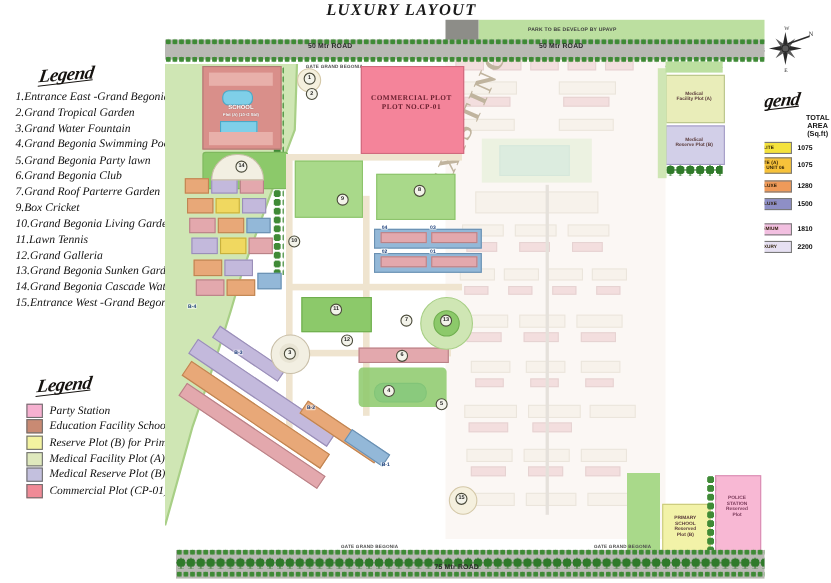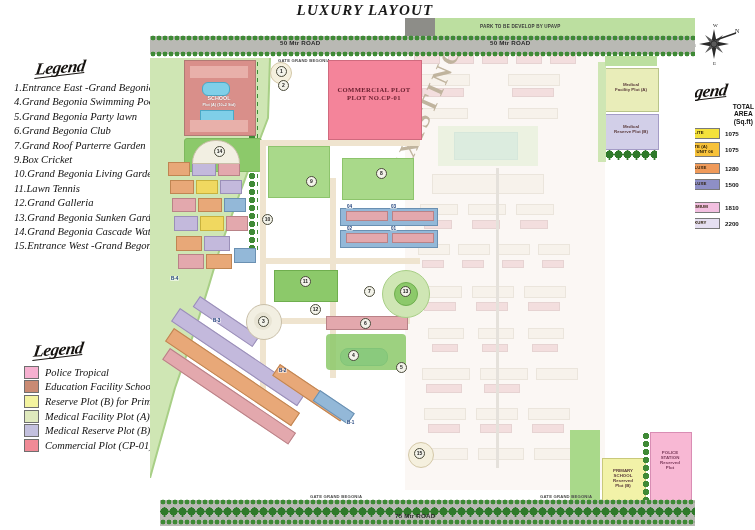--- a/index.html
+++ b/index.html
@@ -116,39 +116,41 @@
 <body>
 
 <div id="root">
 
   <div class="title">LUXURY LAYOUT</div>
 
   <div id="legend-num">
     <div class="hdr"><span class="script">Legend</span></div>
     <ol>
       <li>1.Entrance East -Grand Begonia</li>
+      <li>2.Grand Tropical Garden</li>
+      <li>3.Grand Water Fountain</li>
       <li>4.Grand Begonia Swimming Pool</li>
       <li>5.Grand Begonia Party lawn</li>
       <li>6.Grand Begonia Club</li>
       <li>7.Grand Roof Parterre Garden</li>
       <li>9.Box Cricket</li>
       <li>10.Grand Begonia Living Garden</li>
       <li>11.Lawn Tennis</li>
       <li>12.Grand  Galleria</li>
       <li>13.Grand Begonia  Sunken Garden / Amphitheatre</li>
       <li>14.Grand  Begonia Cascade Water Feature</li>
       <li>15.Entrance West -Grand Begonia</li>
     </ol>
   </div>
 
   <div id="legend-col">
     <div class="hdr"><span class="script">Legend</span></div>
     <div class="clrow">
       <span class="sw" style="background: rgb(246, 176, 208);"></span>
-      <span class="cllabel">Police Tropical</span>
+      <span class="cllabel">Party Station</span>
     </div>
     <div class="clrow">
       <span class="sw" style="background: rgb(201, 138, 115);"></span>
       <span class="cllabel">Education Facility School Plot (A)</span>
     </div>
     <div class="clrow">
       <span class="sw" style="background: rgb(243, 243, 160);"></span>
       <span class="cllabel">Reserve Plot (B) for Primary School</span>
     </div>
     <div class="clrow">

